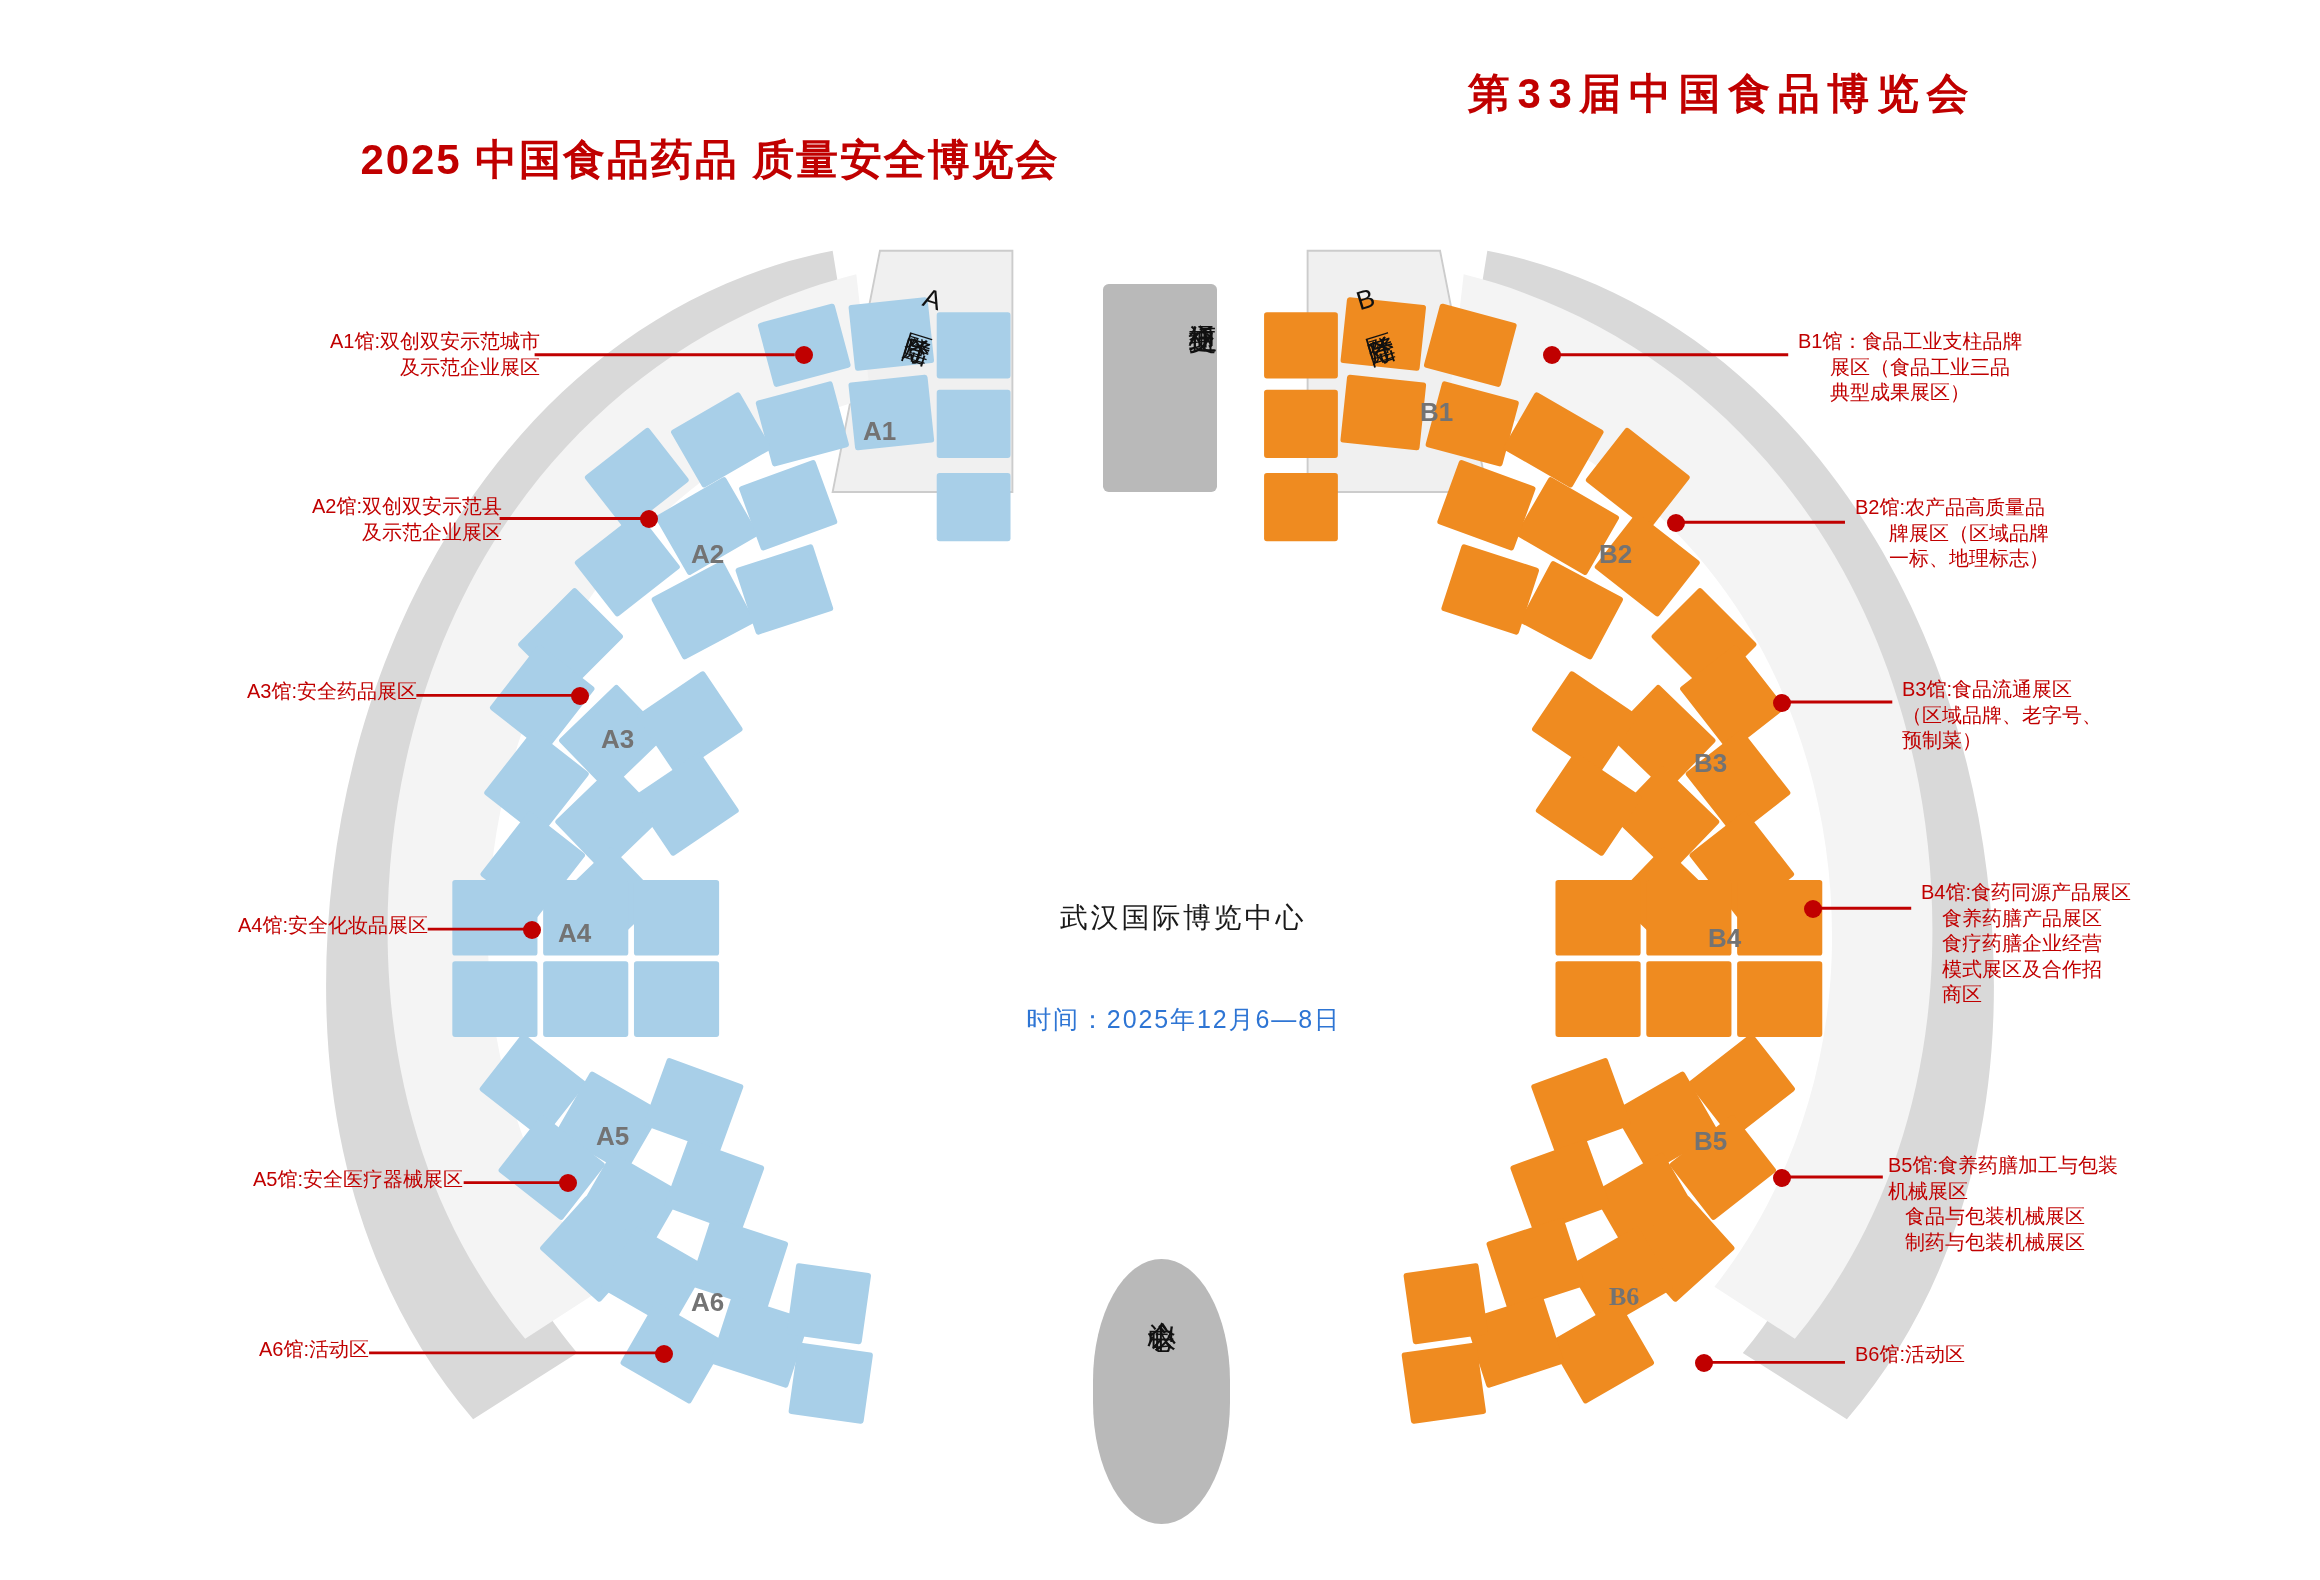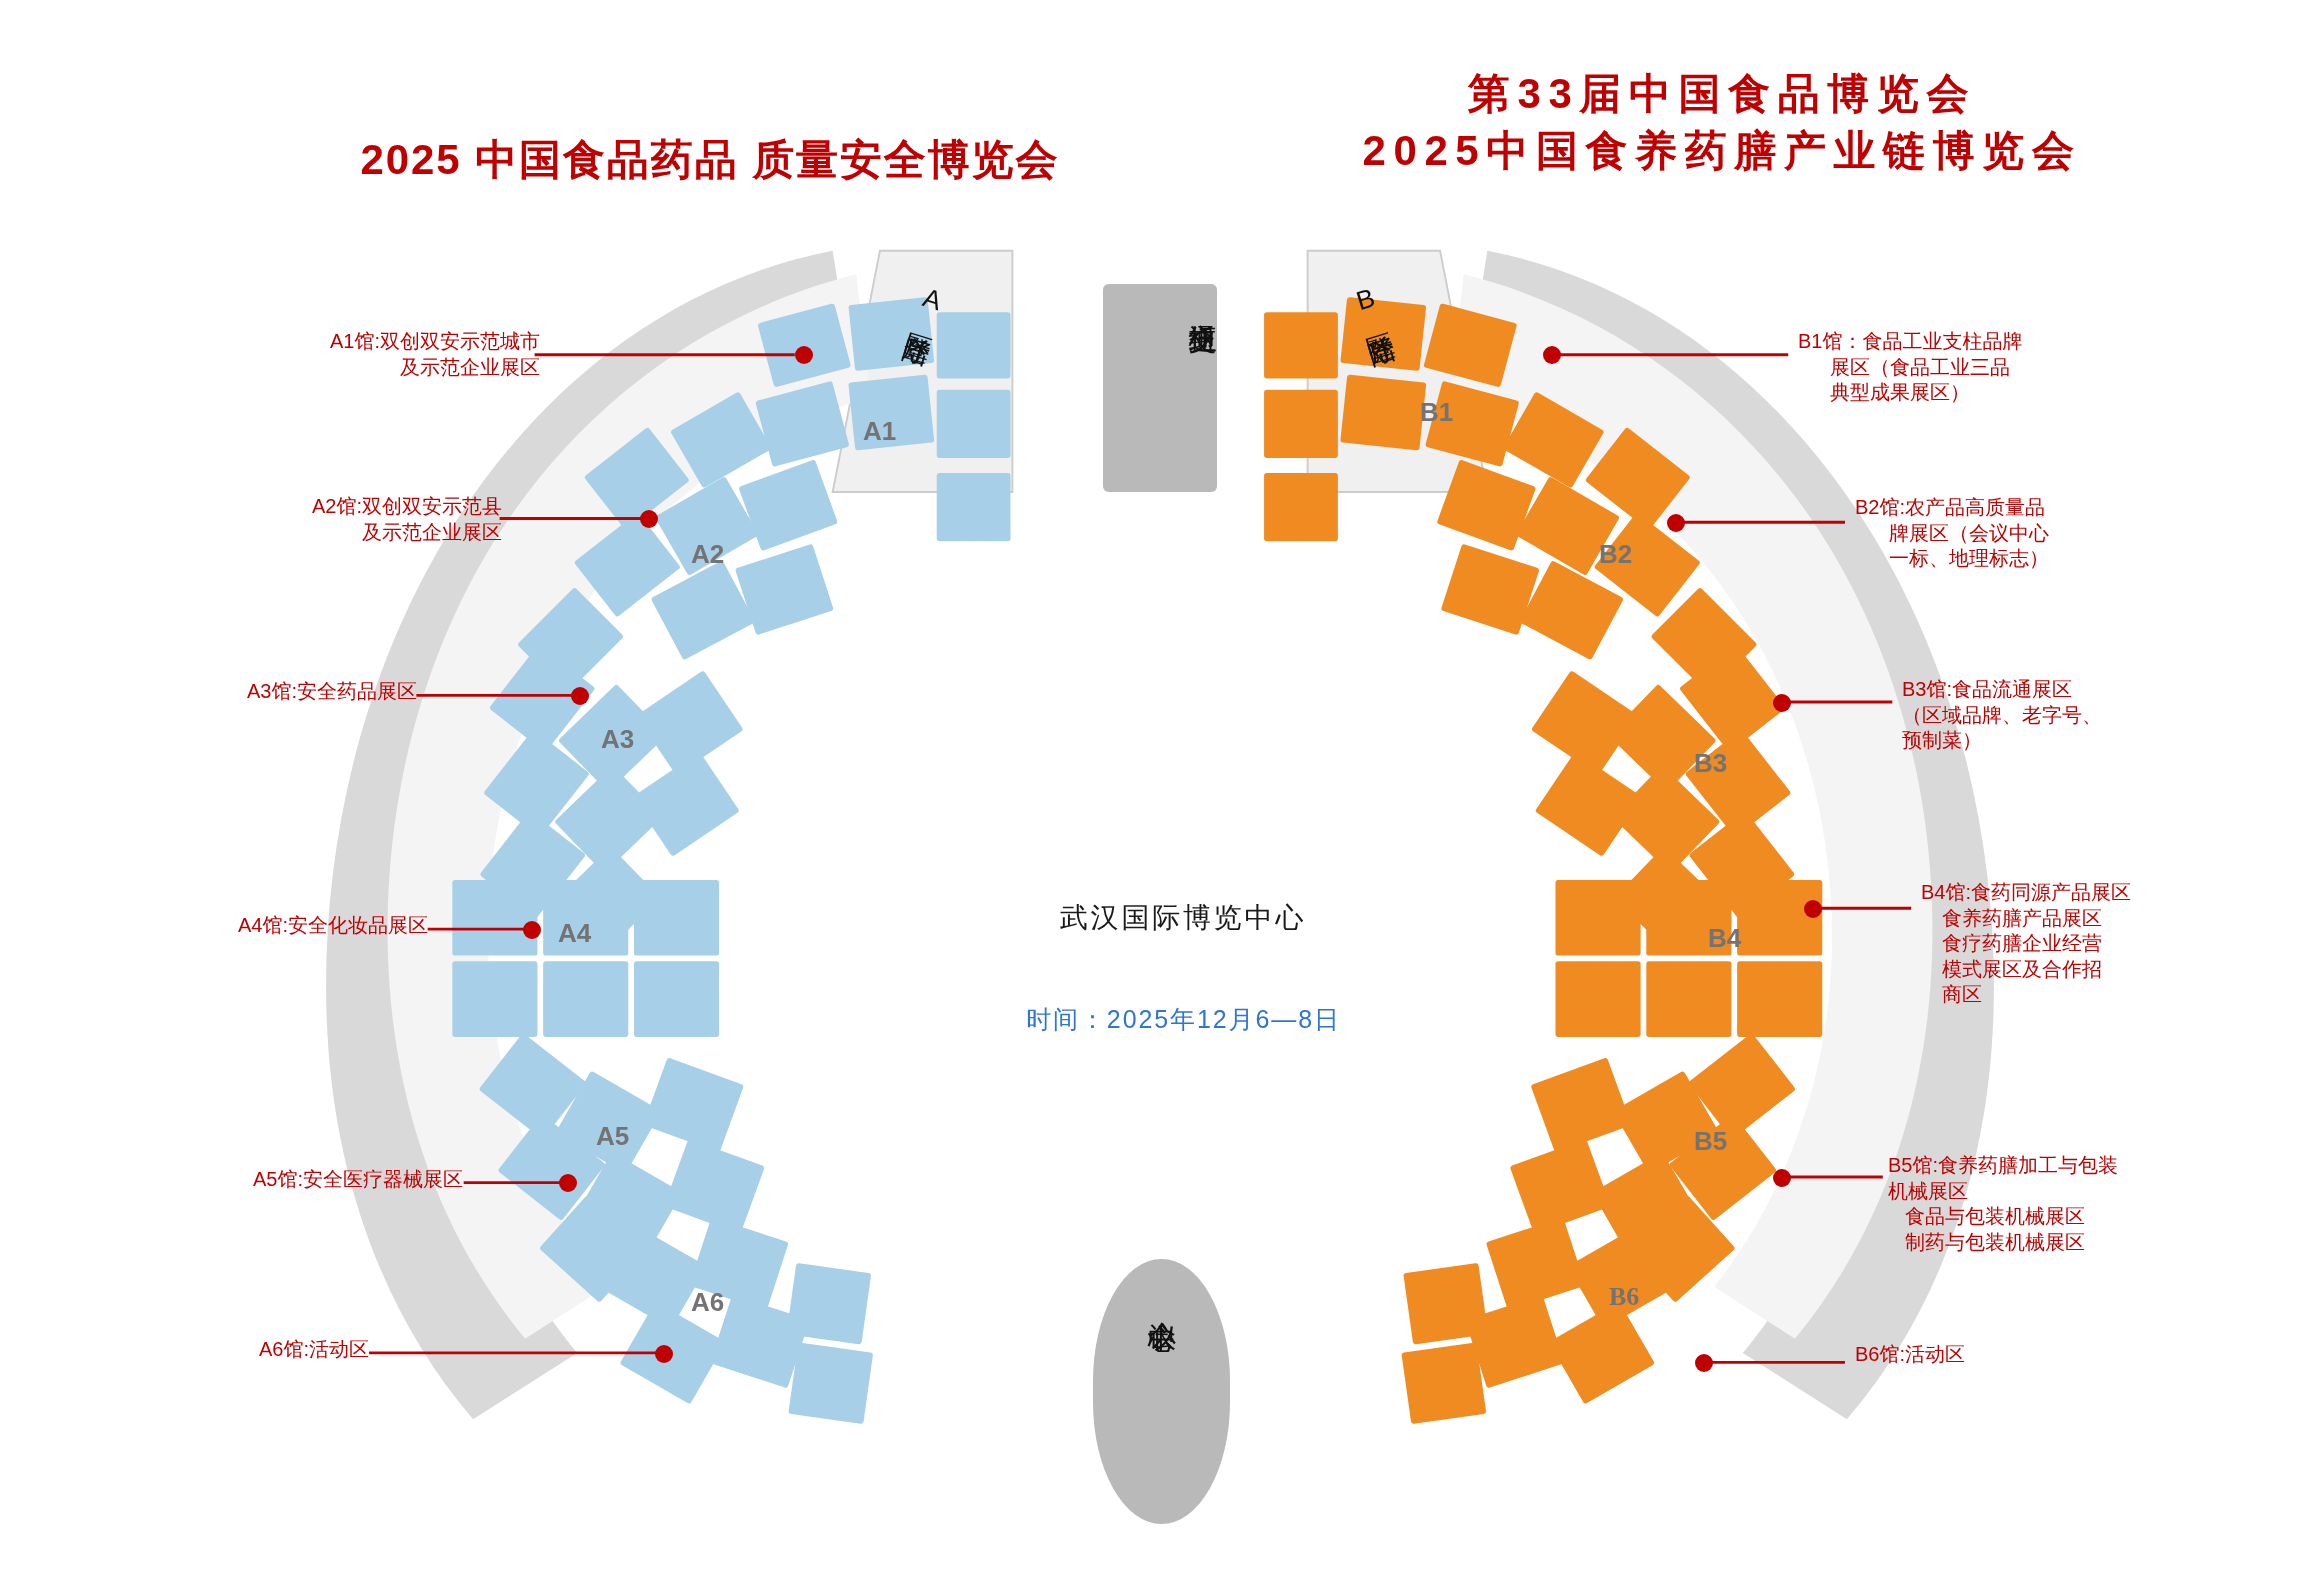--- a/index.html
+++ b/index.html
@@ -64,21 +64,20 @@
   svg.leads{position:absolute;left:0;top:0;width:2320px;height:1580px;pointer-events:none;}
 </style>
 </head>
 <body>
 
 <div id="stage">
 
   <div class="titleLeft">2025 中国食品药品 质量安全博览会</div>
   <div class="titleRight">
     <div>第33届中国食品博览会</div>
-    <div>2025中国食养药膳产业链博览会</div>
   </div>
 
   <div class="centerName">武汉国际博览中心</div>
   <div class="centerDate">时间：2025年12月6—8日</div>
 
   <div class="hub">
     <span>交通枢纽</span>
   </div>
   <div class="conf">
     <span>会议中心</span>
@@ -269,21 +268,21 @@
     <div>A6馆:活动区</div>
   </div>
 
   <div class="ann left" style="left:1798px;top:329px;width:445px;">
     <div>B1馆：食品工业支柱品牌</div>
     <div style="padding-left:32px">展区（食品工业三品</div>
     <div style="padding-left:32px">典型成果展区）</div>
   </div>
   <div class="ann left" style="left:1855px;top:495px;width:407px;">
     <div>B2馆:农产品高质量品</div>
-    <div style="padding-left:34px">牌展区（会议中心</div>
+    <div style="padding-left:34px">牌展区（区域品牌</div>
     <div style="padding-left:34px">一标、地理标志）</div>
   </div>
   <div class="ann left" style="left:1902px;top:677px;width:407px;">
     <div>B3馆:食品流通展区</div>
     <div>（区域品牌、老字号、</div>
     <div>预制菜）</div>
   </div>
   <div class="ann left" style="left:1921px;top:880px;width:397px;">
     <div>B4馆:食药同源产品展区</div>
     <div style="padding-left:21px">食养药膳产品展区</div>

